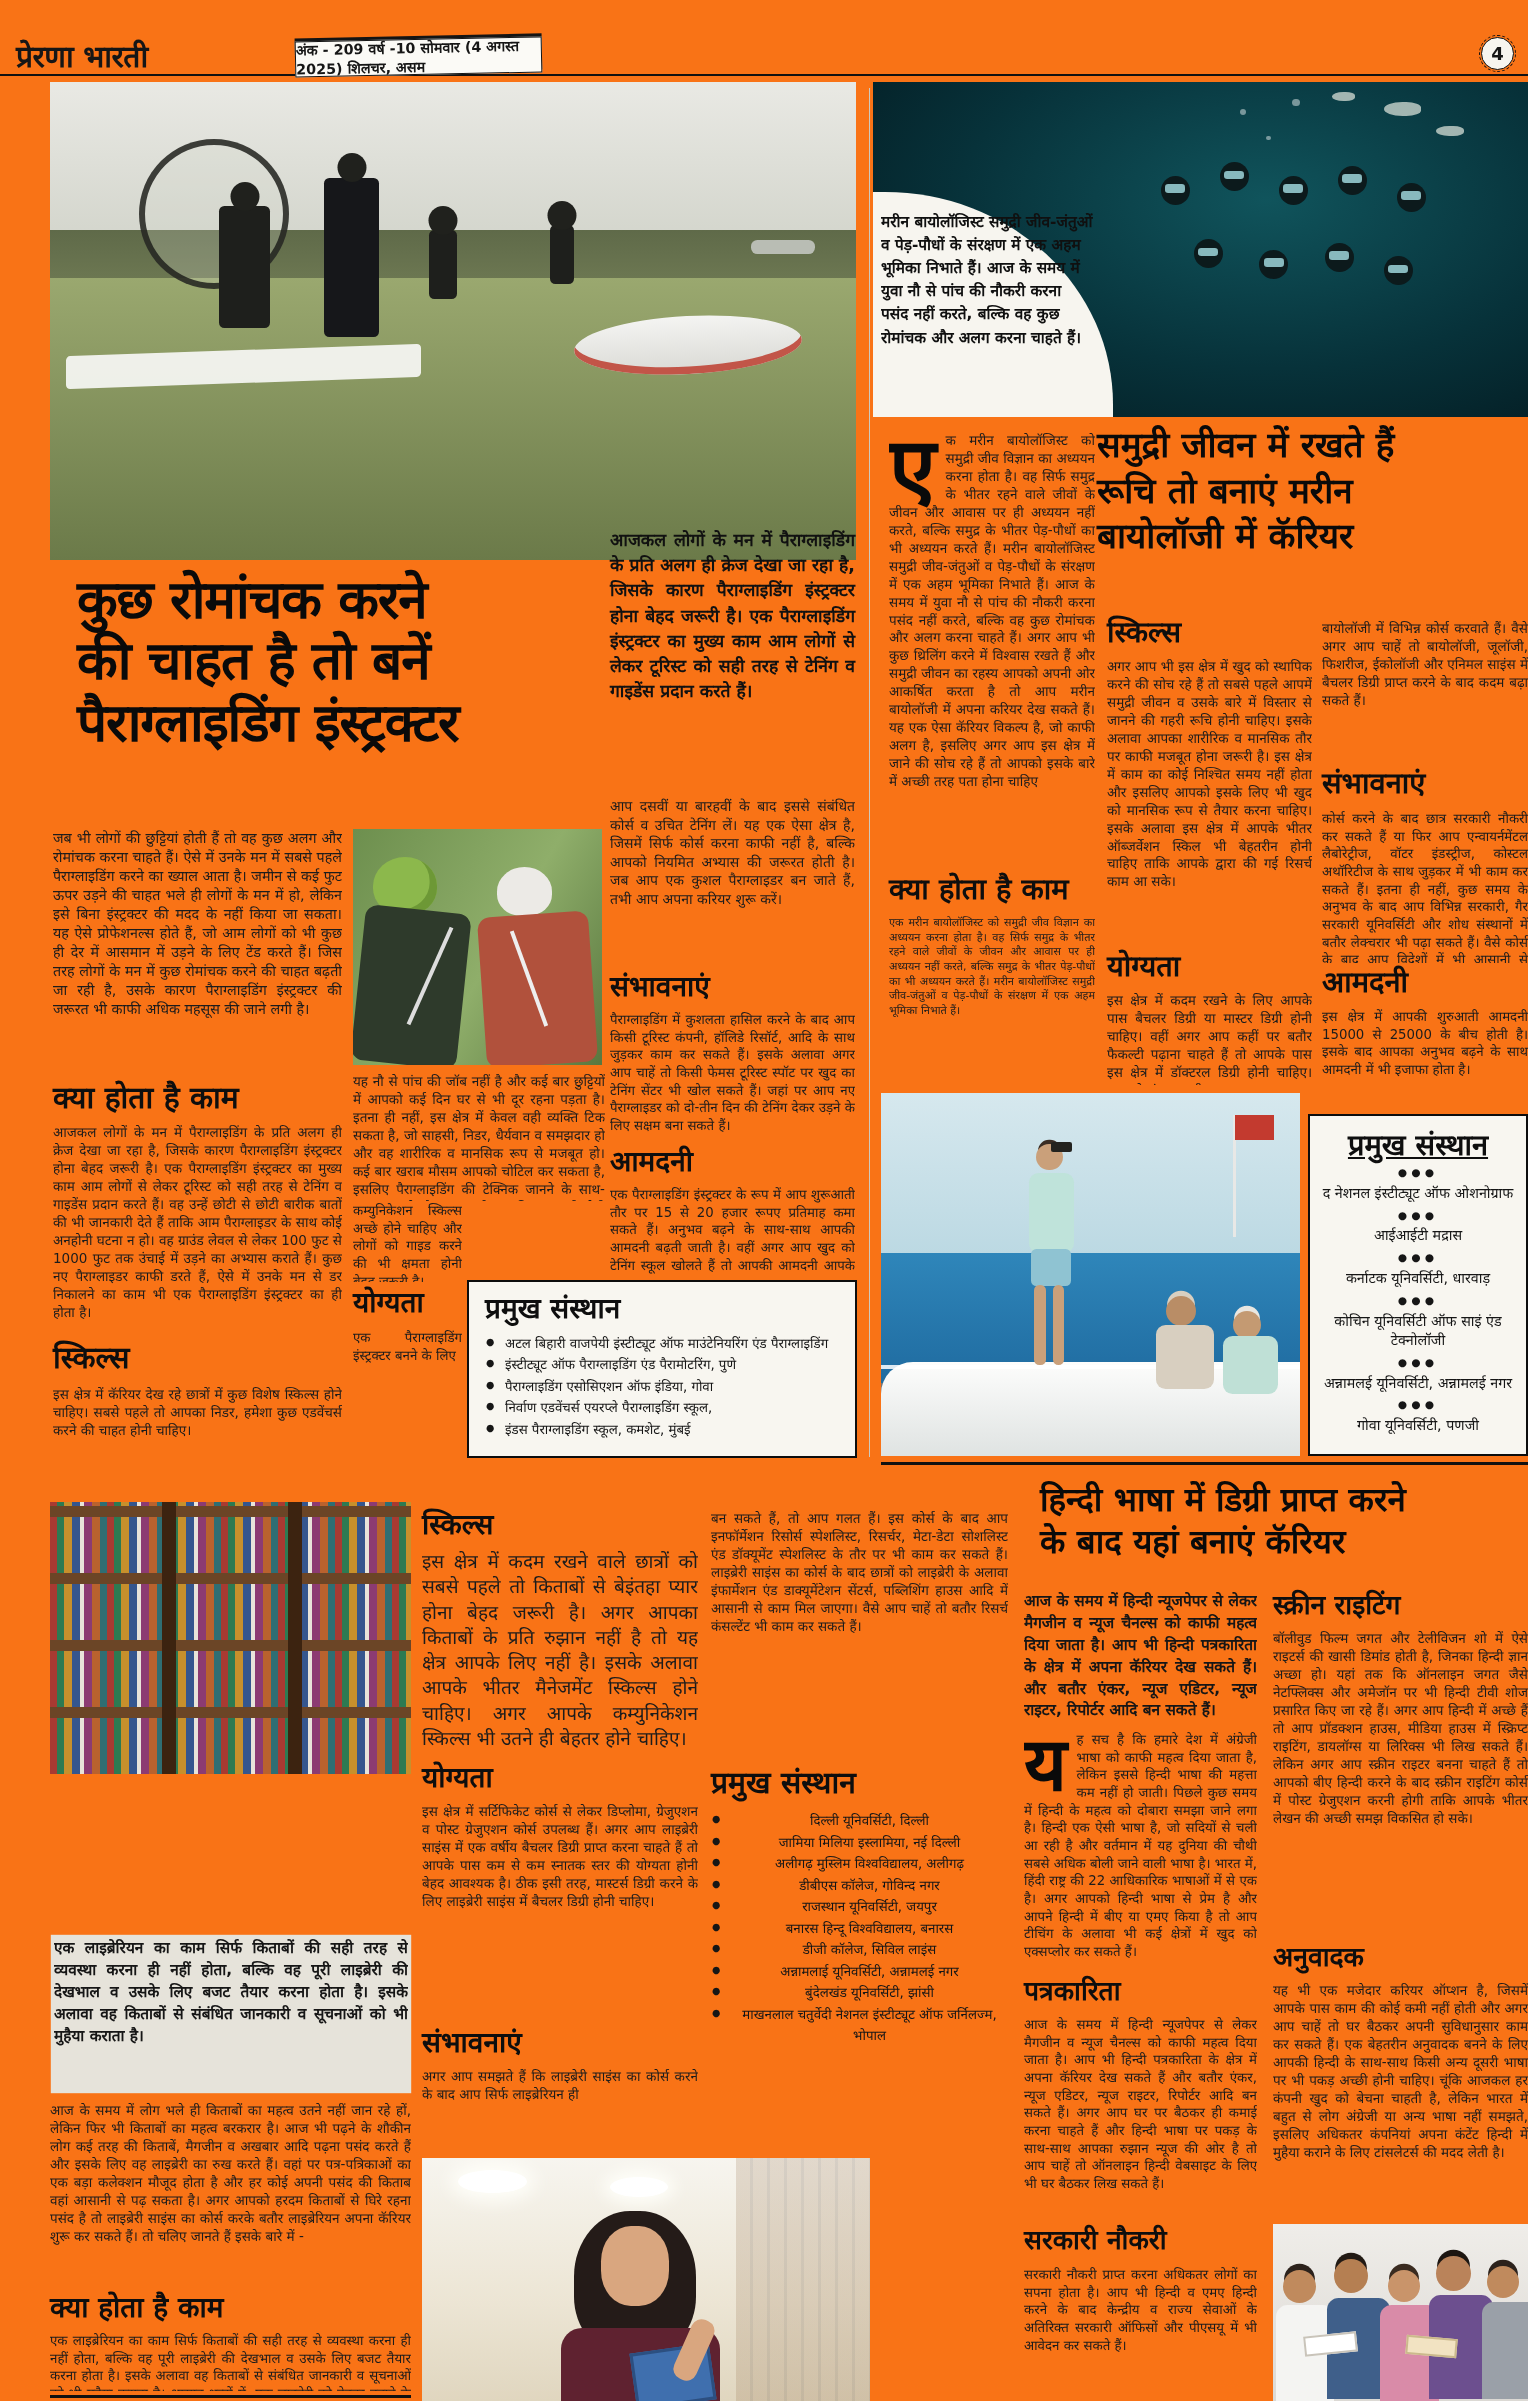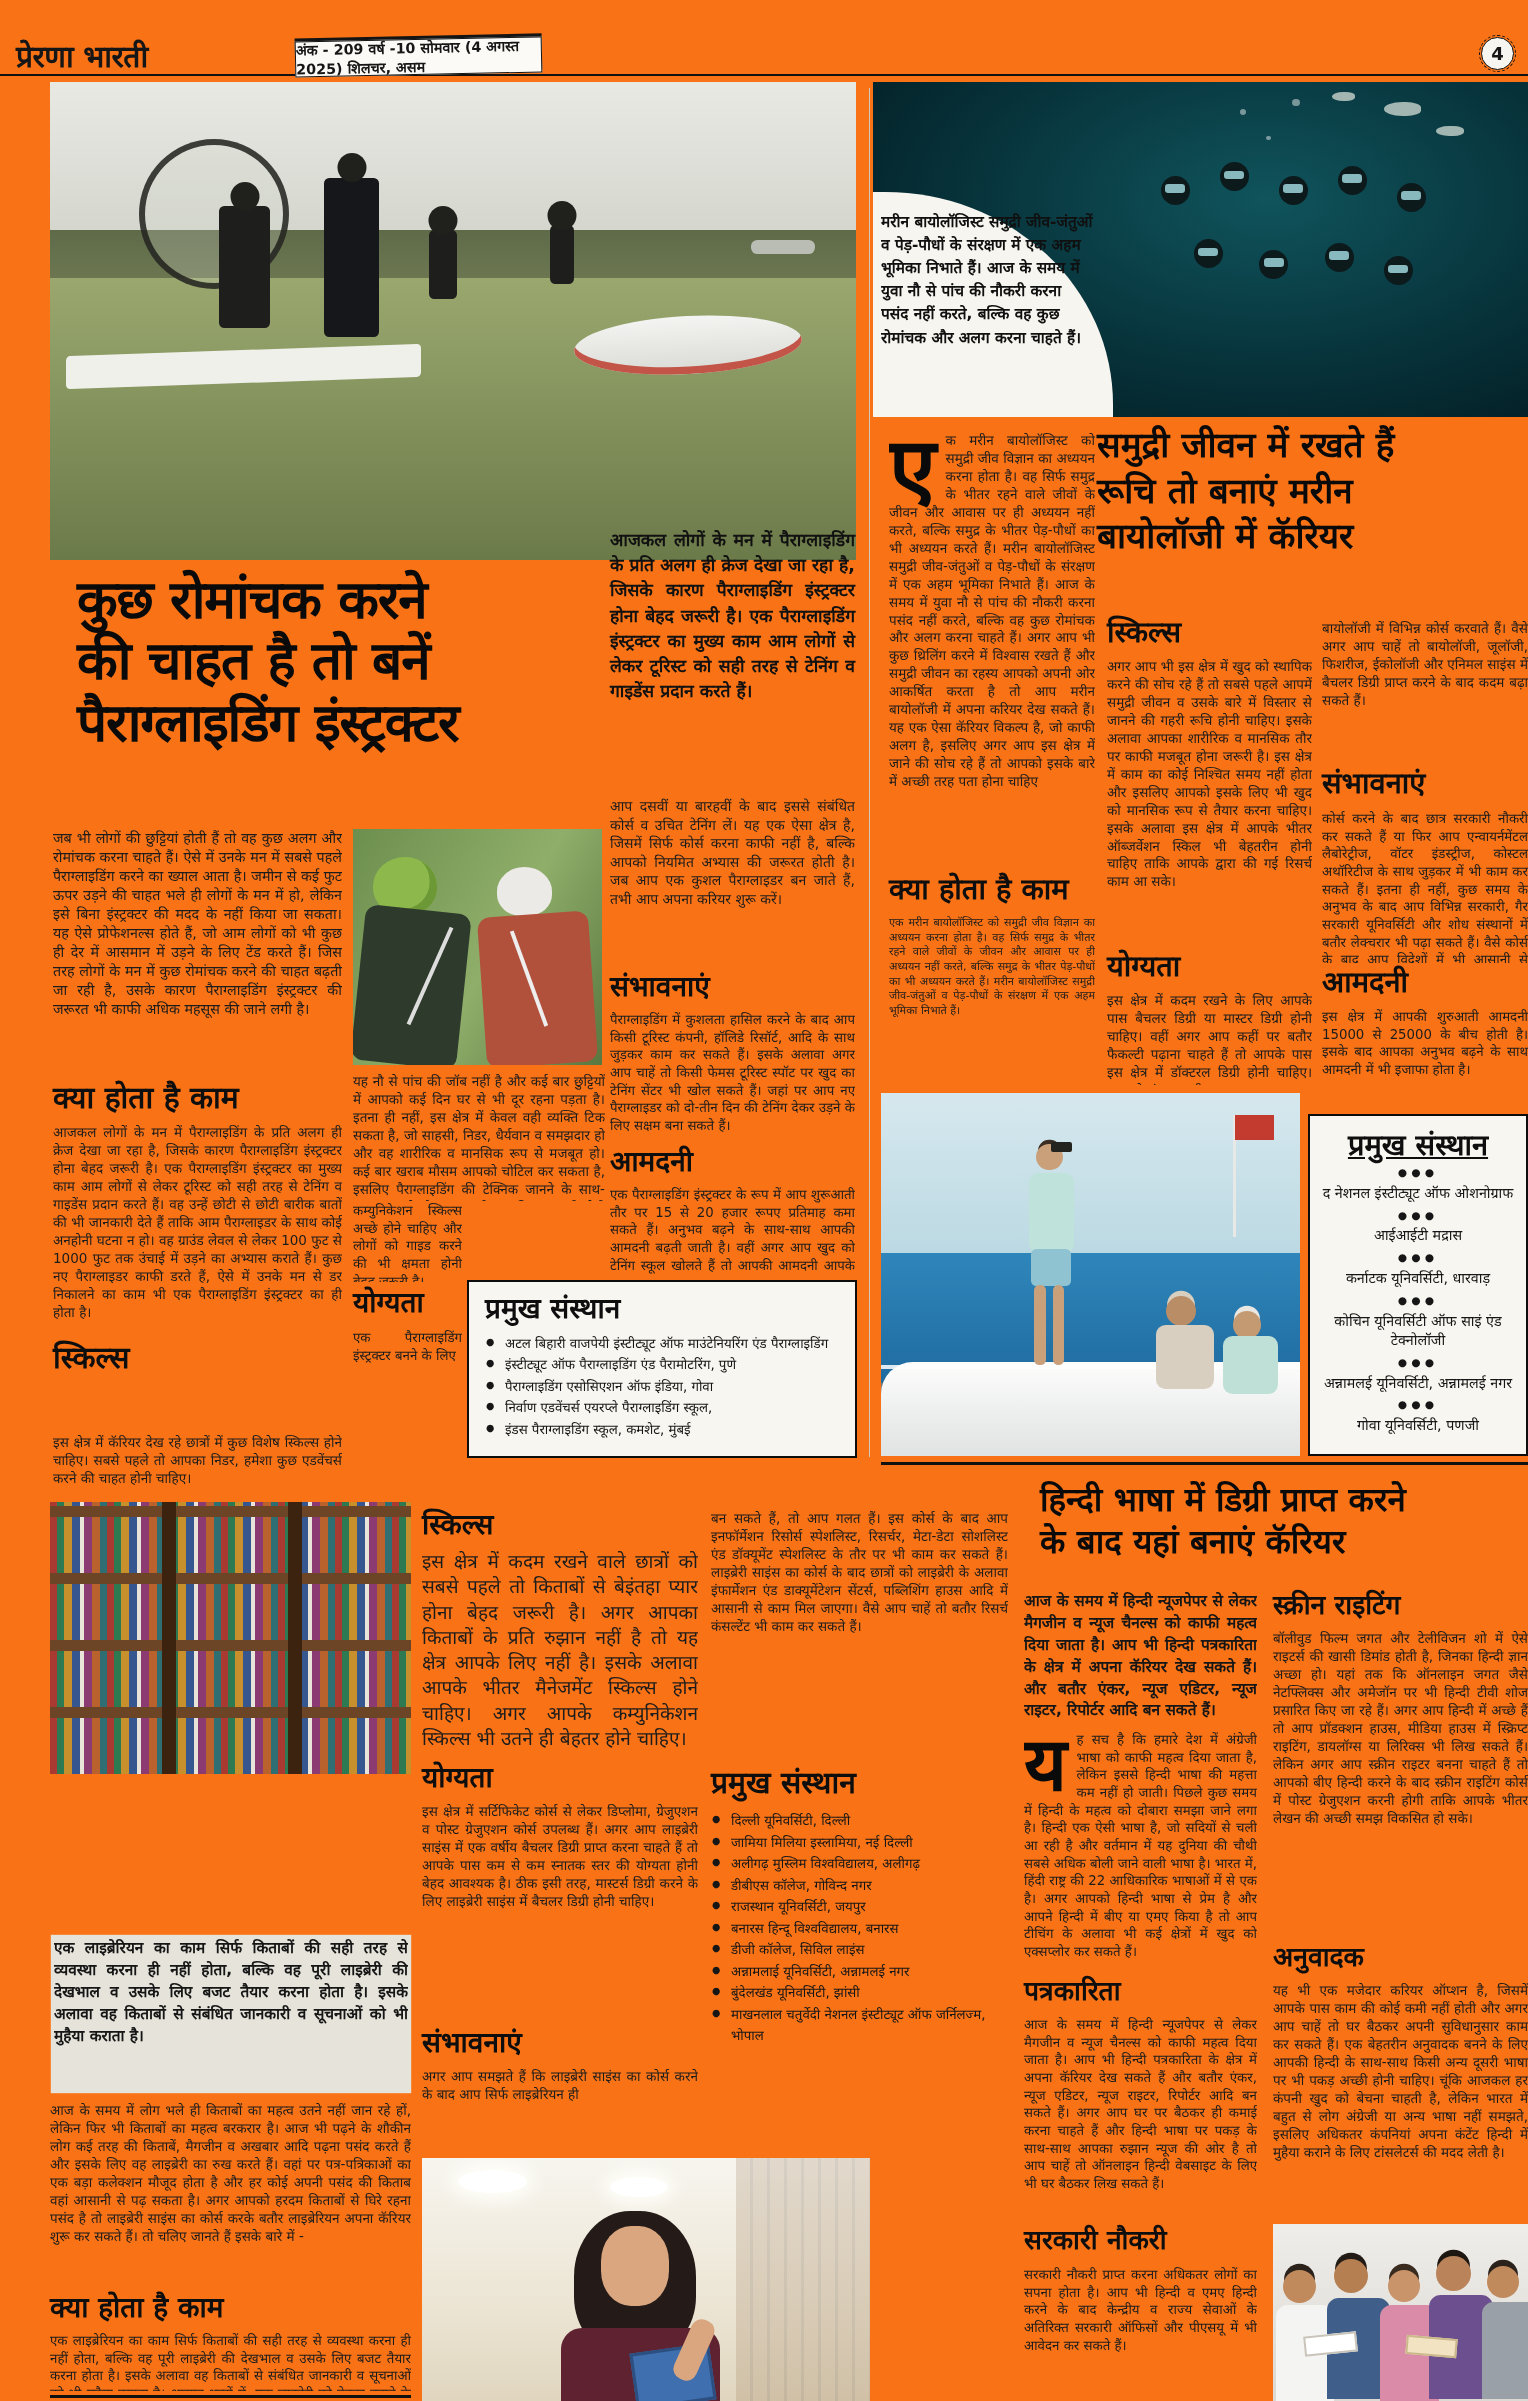--- a/index.html
+++ b/index.html
@@ -74,21 +74,21 @@
   <div class="abs body-txt" style="left:610px;top:797px;width:245px;height:171px;font-size:14px;">आप दसवीं या बारहवीं के बाद इससे संबंधित कोर्स व उचित टेनिंग लें। यह एक ऐसा क्षेत्र है, जिसमें सिर्फ कोर्स करना काफी नहीं है, बल्कि आपको नियमित अभ्यास की जरूरत होती है। जब आप एक कुशल पैराग्लाइडर बन जाते हैं, तभी आप अपना करियर शुरू करें।</div>
   <div class="abs sec-h" style="left:610px;top:972px;font-size:28px;">संभावनाएं</div>
   <div class="abs body-txt" style="left:610px;top:1011px;width:245px;height:132px;font-size:13.3px;">पैराग्लाइडिंग में कुशलता हासिल करने के बाद आप किसी टूरिस्ट कंपनी, हॉलिडे रिसॉर्ट, आदि के साथ जुड़कर काम कर सकते हैं। इसके अलावा अगर आप चाहें तो किसी फेमस टूरिस्ट स्पॉट पर खुद का टेनिंग सेंटर भी खोल सकते हैं। जहां पर आप नए पैराग्लाइडर को दो-तीन दिन की टेनिंग देकर उड़ने के लिए सक्षम बना सकते हैं।</div>
   <div class="abs sec-h" style="left:610px;top:1147px;font-size:28px;">आमदनी</div>
   <div class="abs body-txt" style="left:610px;top:1186px;width:245px;height:89px;font-size:13.3px;">एक पैराग्लाइडिंग इंस्ट्रक्टर के रूप में आप शुरूआती तौर पर 15 से 20 हजार रूपए प्रतिमाह कमा सकते हैं। अनुभव बढ़ने के साथ-साथ आपकी आमदनी बढ़ती जाती है। वहीं अगर आप खुद को टेनिंग स्कूल खोलते हैं तो आपकी आमदनी आपके काम पर निर्भर करेगी।</div>
 
   <div class="abs body-txt semi" style="left:53px;top:829px;width:289px;height:248px;font-size:14.3px;">जब भी लोगों की छुट्टियां होती हैं तो वह कुछ अलग और रोमांचक करना चाहते हैं। ऐसे में उनके मन में सबसे पहले पैराग्लाइडिंग करने का ख्याल आता है। जमीन से कई फुट ऊपर उड़ने की चाहत भले ही लोगों के मन में हो, लेकिन इसे बिना इंस्ट्रक्टर की मदद के नहीं किया जा सकता। यह ऐसे प्रोफेशनल्स होते हैं, जो आम लोगों को भी कुछ ही देर में आसमान में उड़ने के लिए टेंड करते हैं। जिस तरह लोगों के मन में कुछ रोमांचक करने की चाहत बढ़ती जा रही है, उसके कारण पैराग्लाइडिंग इंस्ट्रक्टर की जरूरत भी काफी अधिक महसूस की जाने लगी है।</div>
   <div class="abs sec-h" style="left:53px;top:1082px;font-size:30px;">क्या होता है काम</div>
   <div class="abs body-txt" style="left:53px;top:1124px;width:289px;height:213px;font-size:13.5px;">आजकल लोगों के मन में पैराग्लाइडिंग के प्रति अलग ही क्रेज देखा जा रहा है, जिसके कारण पैराग्लाइडिंग इंस्ट्रक्टर होना बेहद जरूरी है। एक पैराग्लाइडिंग इंस्ट्रक्टर का मुख्य काम आम लोगों से लेकर टूरिस्ट को सही तरह से टेनिंग व गाइडेंस प्रदान करते हैं। वह उन्हें छोटी से छोटी बारीक बातों की भी जानकारी देते हैं ताकि आम पैराग्लाइडर के साथ कोई अनहोनी घटना न हो। वह ग्राउंड लेवल से लेकर 100 फुट से 1000 फुट तक उंचाई में उड़ने का अभ्यास कराते हैं। कुछ नए पैराग्लाइडर काफी डरते हैं, ऐसे में उनके मन से डर निकालने का काम भी एक पैराग्लाइडिंग इंस्ट्रक्टर का ही होता है।</div>
   <div class="abs sec-h" style="left:53px;top:1342px;font-size:30px;">स्किल्स</div>
-  <div class="abs body-txt" style="left:53px;top:1386px;width:289px;height:74px;font-size:13.5px;margin-top:48px;">इस क्षेत्र में कॅरियर देख रहे छात्रों में कुछ विशेष स्किल्स होने चाहिए। सबसे पहले तो आपका निडर, हमेशा कुछ एडवेंचर्स करने की चाहत होनी चाहिए।</div>
+  <div class="abs body-txt" style="left:53px;top:1386px;width:289px;height:74px;font-size:13.5px;">इस क्षेत्र में कॅरियर देख रहे छात्रों में कुछ विशेष स्किल्स होने चाहिए। सबसे पहले तो आपका निडर, हमेशा कुछ एडवेंचर्स करने की चाहत होनी चाहिए।</div>
 
   <div class="abs photo" style="left:353px;top:829px;width:249px;height:236px;">
     <div class="abs" style="left:0;top:0;width:100%;height:100%;background:linear-gradient(120deg,#6d8f4e,#8fae6a 55%,#59773f);"></div>
     <div class="abs" style="left:8%;top:12%;width:64px;height:58px;background:#8cb84c;border-radius:50% 50% 46% 46%;box-shadow:inset -7.4px -5.3px 0 #6d9836;"></div>
     <div class="abs" style="left:2%;top:34%;width:106px;height:66%;background:#2e3a2b;border-radius:12.7px;transform:rotate(6deg);"></div>
     <div class="abs" style="left:58%;top:16%;width:55px;height:49px;background:#eceae6;border-radius:50% 50% 44% 44%;"></div>
     <div class="abs" style="left:52%;top:36%;width:111px;height:64%;background:#b1513c;border-radius:12.7px;transform:rotate(-4deg);"></div>
     <div class="abs" style="left:30%;top:40%;width:4.2px;height:106px;background:#ddd;transform:rotate(24deg);"></div>
     <div class="abs" style="left:70%;top:42%;width:4.2px;height:101px;background:#eee;transform:rotate(-20deg);"></div>
   </div>
@@ -215,21 +215,21 @@
     <div class="abs" style="left:42%;top:8%;width:58px;height:20px;border-radius:50%;background:#fff;box-shadow:0 0 16px 7.4px rgba(255,255,250,.9);"></div>
     <div class="abs" style="left:34%;top:22%;width:122px;height:143px;background:#241b18;border-radius:46% 46% 40% 40%;"></div>
     <div class="abs" style="left:40%;top:28%;width:68px;height:80px;background:#d9a67f;border-radius:44%;"></div>
     <div class="abs" style="left:31%;top:70%;width:159px;height:74px;background:#5f2230;border-radius:21px 21px 0 0;"></div>
     <div class="abs" style="left:47%;top:78%;width:74px;height:51px;background:#3f6fae;border:3.2px solid #2c4f80;transform:rotate(-8deg);"></div>
     <div class="abs" style="left:58%;top:66%;width:24.4px;height:64px;background:#d9a67f;border-radius:10.6px;transform:rotate(24deg);"></div>
   </div>
 
   <div class="abs body-txt" style="left:711px;top:1510px;width:297px;height:254px;font-size:13.5px;">बन सकते हैं, तो आप गलत हैं। इस कोर्स के बाद आप इनफॉर्मेशन रिसोर्स स्पेशलिस्ट, रिसर्चर, मेटा-डेटा सोशलिस्ट एंड डॉक्यूमेंट स्पेशलिस्ट के तौर पर भी काम कर सकते हैं। लाइब्रेरी साइंस का कोर्स के बाद छात्रों को लाइब्रेरी के अलावा इंफार्मेशन एंड डाक्यूमेंटेशन सेंटर्स, पब्लिशिंग हाउस आदि में आसानी से काम मिल जाएगा। वैसे आप चाहें तो बतौर रिसर्च कंसल्टेंट भी काम कर सकते हैं।</div>
   <div class="abs sec-h" style="left:711px;top:1767px;font-size:30px;">प्रमुख संस्थान</div>
-  <ul class="inst abs" style="left:711px;top:1810px;width:297px;">
+  <ul class="inst abs" style="left:711px;top:1810px;width:297px;text-align:center;">
     <li>दिल्ली यूनिवर्सिटी, दिल्ली</li>
     <li>जामिया मिलिया इस्लामिया, नई दिल्ली</li>
     <li>अलीगढ़ मुस्लिम विश्वविद्यालय, अलीगढ़</li>
     <li>डीबीएस कॉलेज, गोविन्द नगर</li>
     <li>राजस्थान यूनिवर्सिटी, जयपुर</li>
     <li>बनारस हिन्दू विश्वविद्यालय, बनारस</li>
     <li>डीजी कॉलेज, सिविल लाइंस</li>
     <li>अन्नामलाई यूनिवर्सिटी, अन्नामलई नगर</li>
     <li>बुंदेलखंड यूनिवर्सिटी, झांसी</li>
     <li>माखनलाल चतुर्वेदी नेशनल इंस्टीट्यूट ऑफ जर्निलज्म, भोपाल</li>

